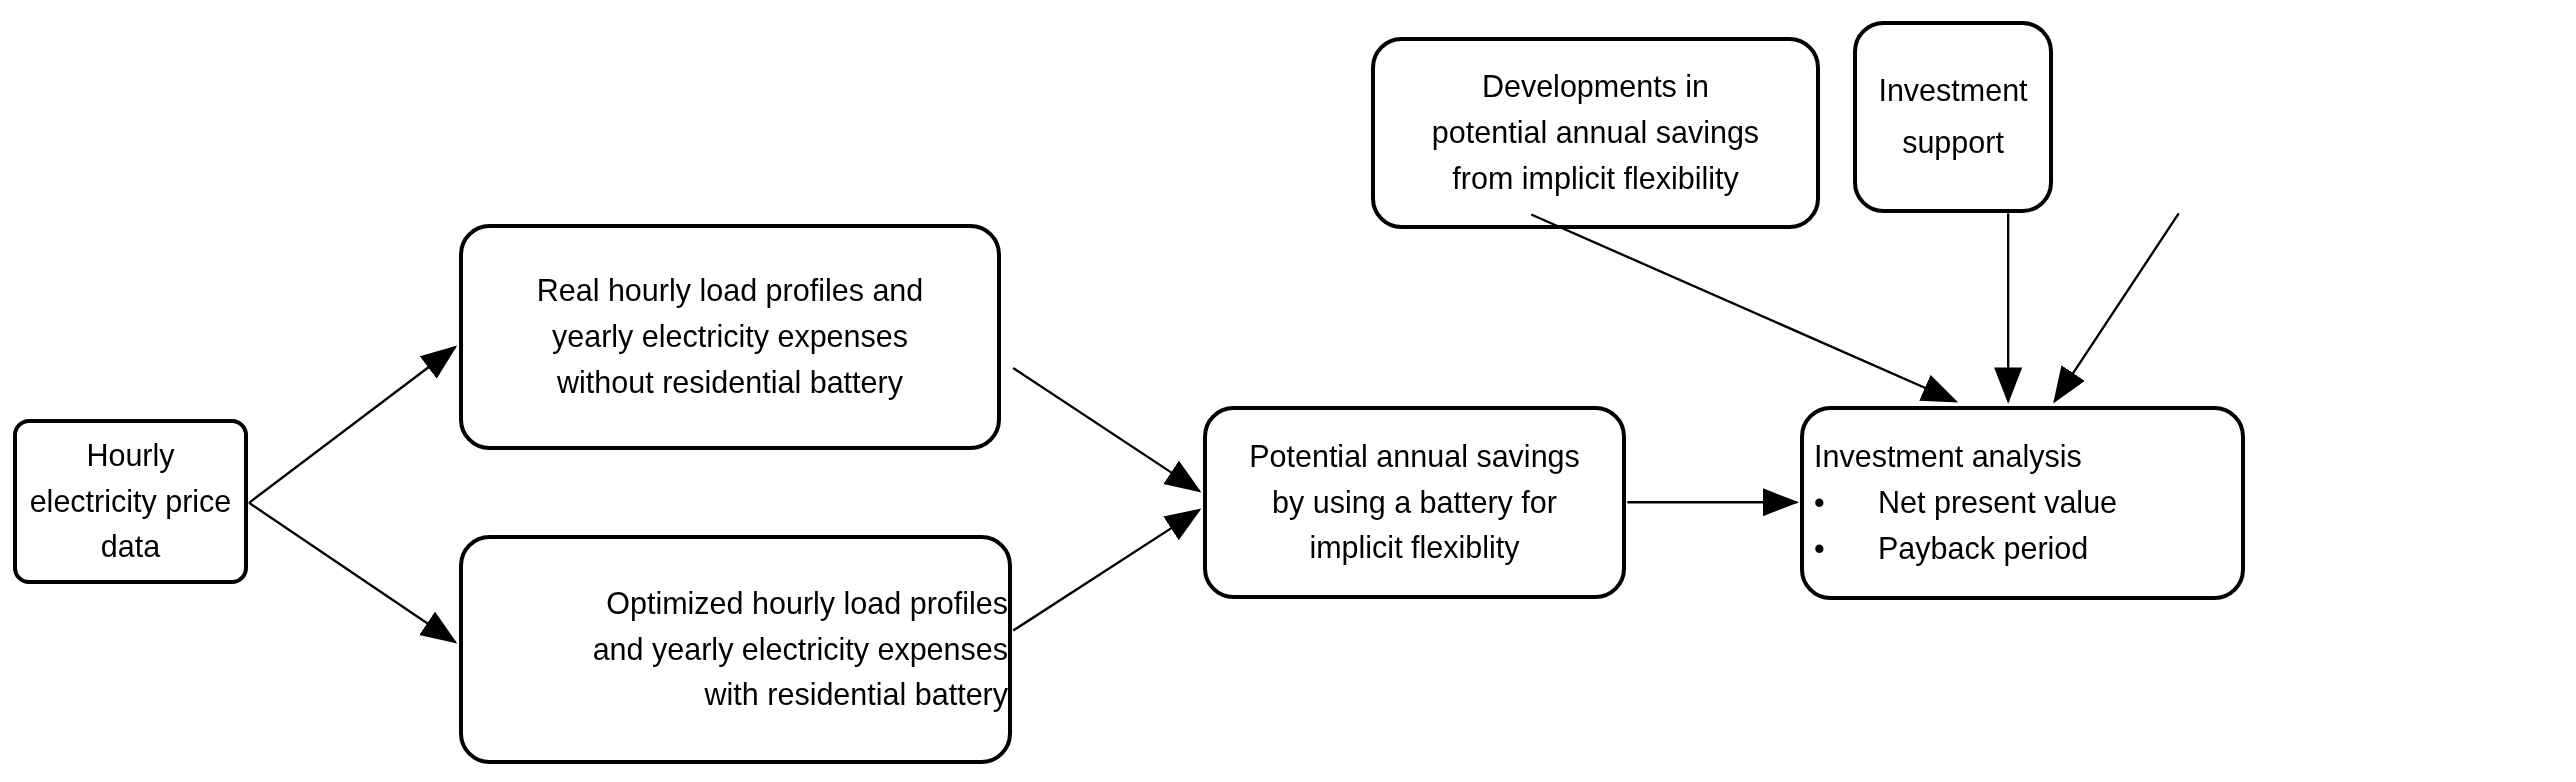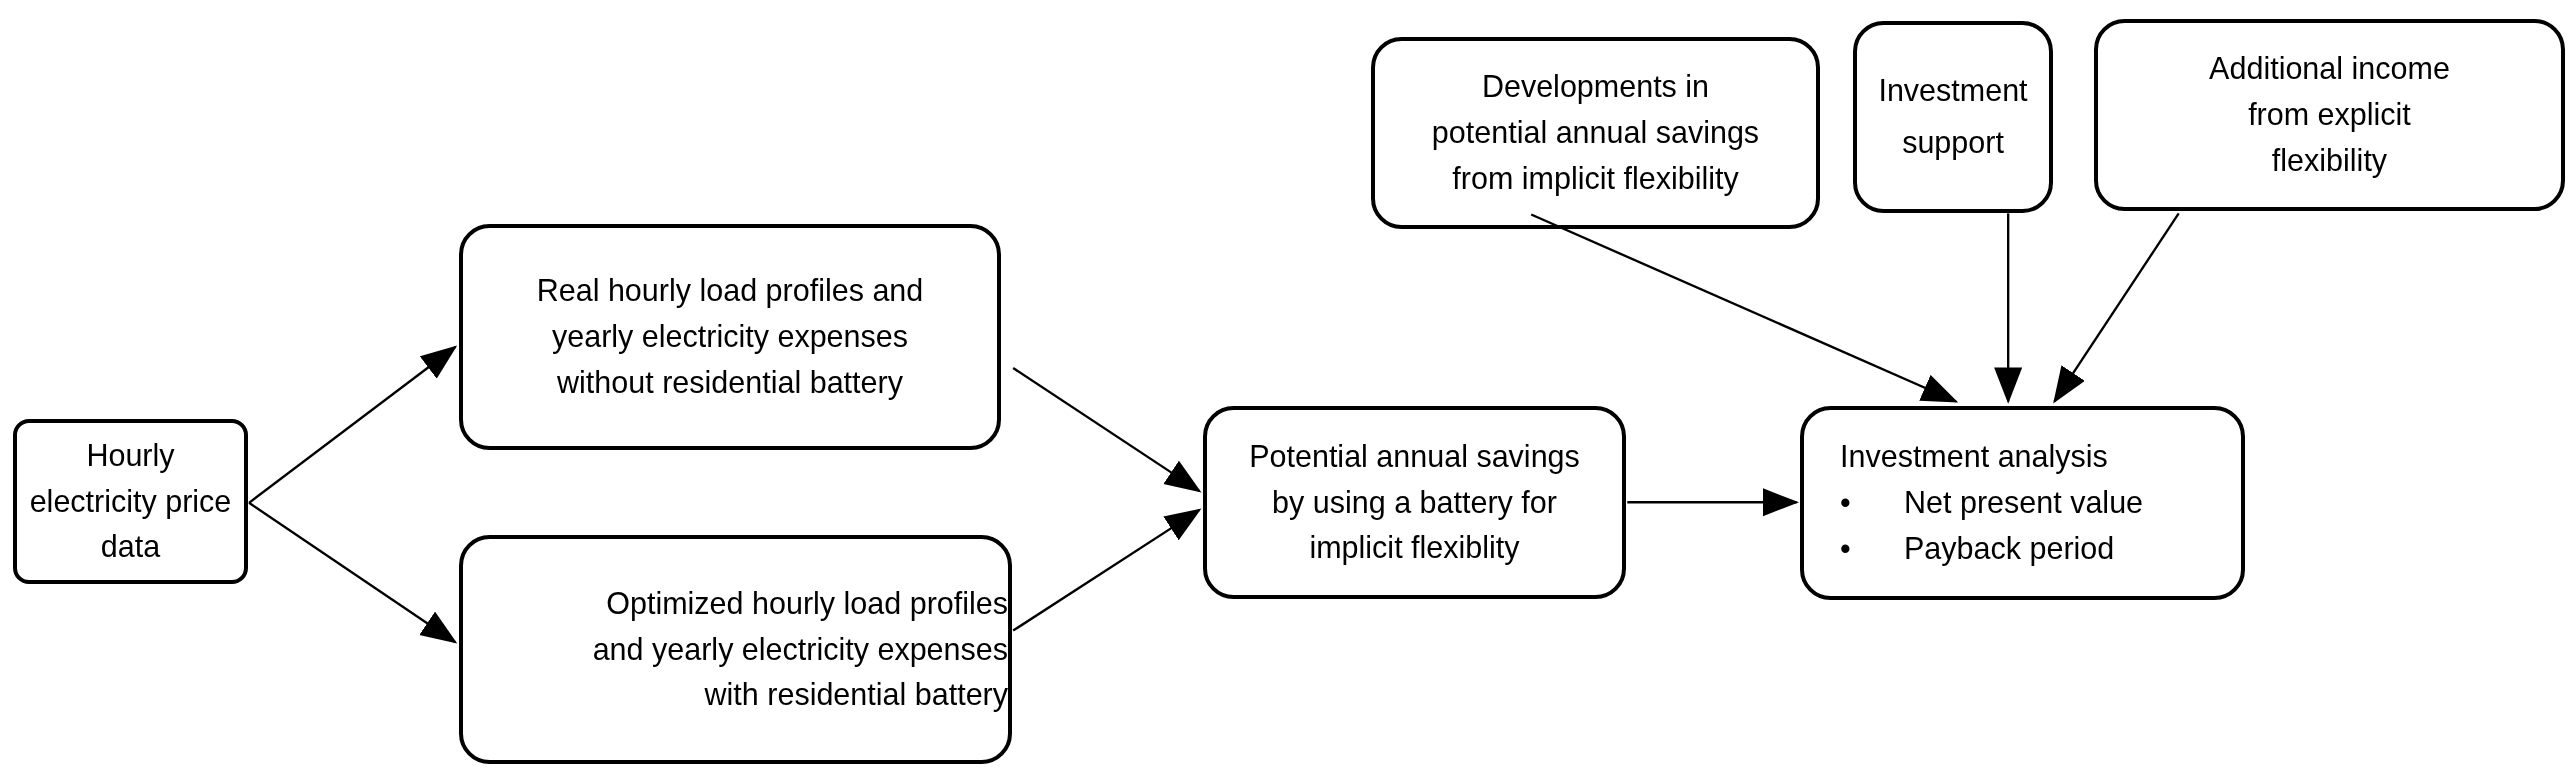--- a/index.html
+++ b/index.html
@@ -32,21 +32,21 @@
   #n-real-profiles     {left:459px;  top:224px; width:542px; height:226px;}
   #n-optimized-profiles{left:459px;  top:535px; width:553px; height:229px;align-items:flex-end;}
   #n-potential-savings {left:1203px; top:406px; width:423px; height:193px;}
   #n-developments      {left:1371px; top:26px;  width:449px; height:192px;margin-top:11px;}
   #n-investment-support{left:1853px; top:20.5px;  width:200px; height:192px;gap:6px;}
   #n-additional-income {left:2094px; top:19px;  width:471px; height:192px;}
   #n-investment-analysis{
     left:1800px; top:406px; width:445px; height:194px;
     align-items:flex-start;
     text-align:left;
-    padding-left:36px;
+    padding-left:10px;
     padding-right:5.9px;
   }
   .bullet-row{display:flex;align-items:baseline;}
   .bullet-glyph{width:64px;flex:0 0 64px;text-align:left;}
   #arrow-layer{
     position:absolute;left:0;top:0;width:2576px;height:783px;
     z-index:3;pointer-events:none;
   }
 </style>
 </head>
@@ -82,25 +82,20 @@
     <div class="line">Developments in</div>
     <div class="line">potential annual savings</div>
     <div class="line">from implicit flexibility</div>
   </div>
 
   <div class="node" id="n-investment-support">
     <div class="line">Investment</div>
     <div class="line">support</div>
   </div>
 
-  <div class="node" id="n-additional-income">
-    <div class="line">Additional income</div>
-    <div class="line">from explicit</div>
-    <div class="line">flexibility</div>
-  </div>
 
   <div class="node" id="n-investment-analysis">
     <div class="line">Investment analysis</div>
     <div class="bullet-row">
       <span class="bullet-glyph">•</span>
       <span class="line">Net present value</span>
     </div>
     <div class="bullet-row">
       <span class="bullet-glyph">•</span>
       <span class="line">Payback period</span>

